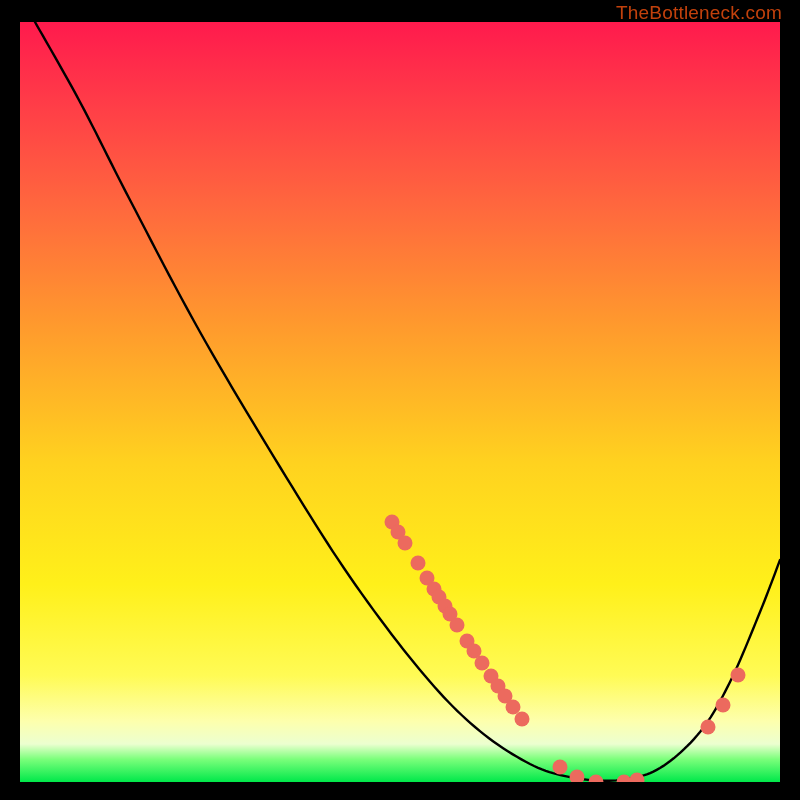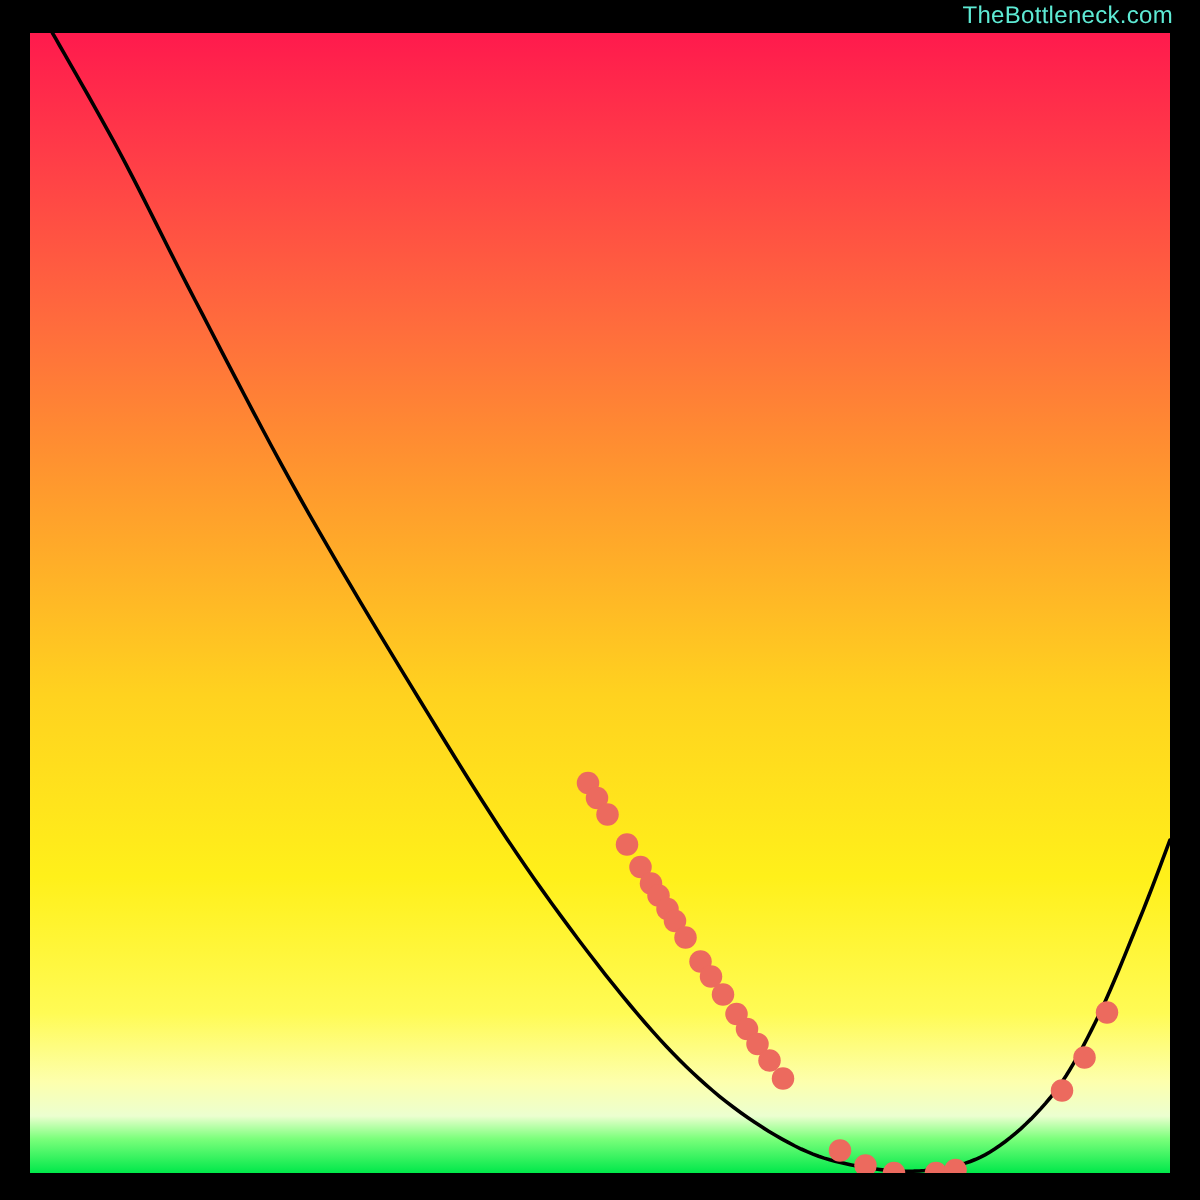--- a/index.html
+++ b/index.html
@@ -28,22 +28,22 @@
       #fdffad 92%,
       #ecffd0 95%,
       #7bff7b 97%,
       #00e84a 100%
     );
   }
   .watermark {
     position: absolute;
     top: 2px;
     right: 18px;
-    color: #5eead4;
-    font-size: 16px;
+    color: #c2410c;
+    font-size: 19px;
     font-weight: 500;
     letter-spacing: 0.2px;
     font-family: Arial, Helvetica, sans-serif;
   }
   svg {
     position: absolute;
     left: 0;
     top: 0;
   }
 </style>

